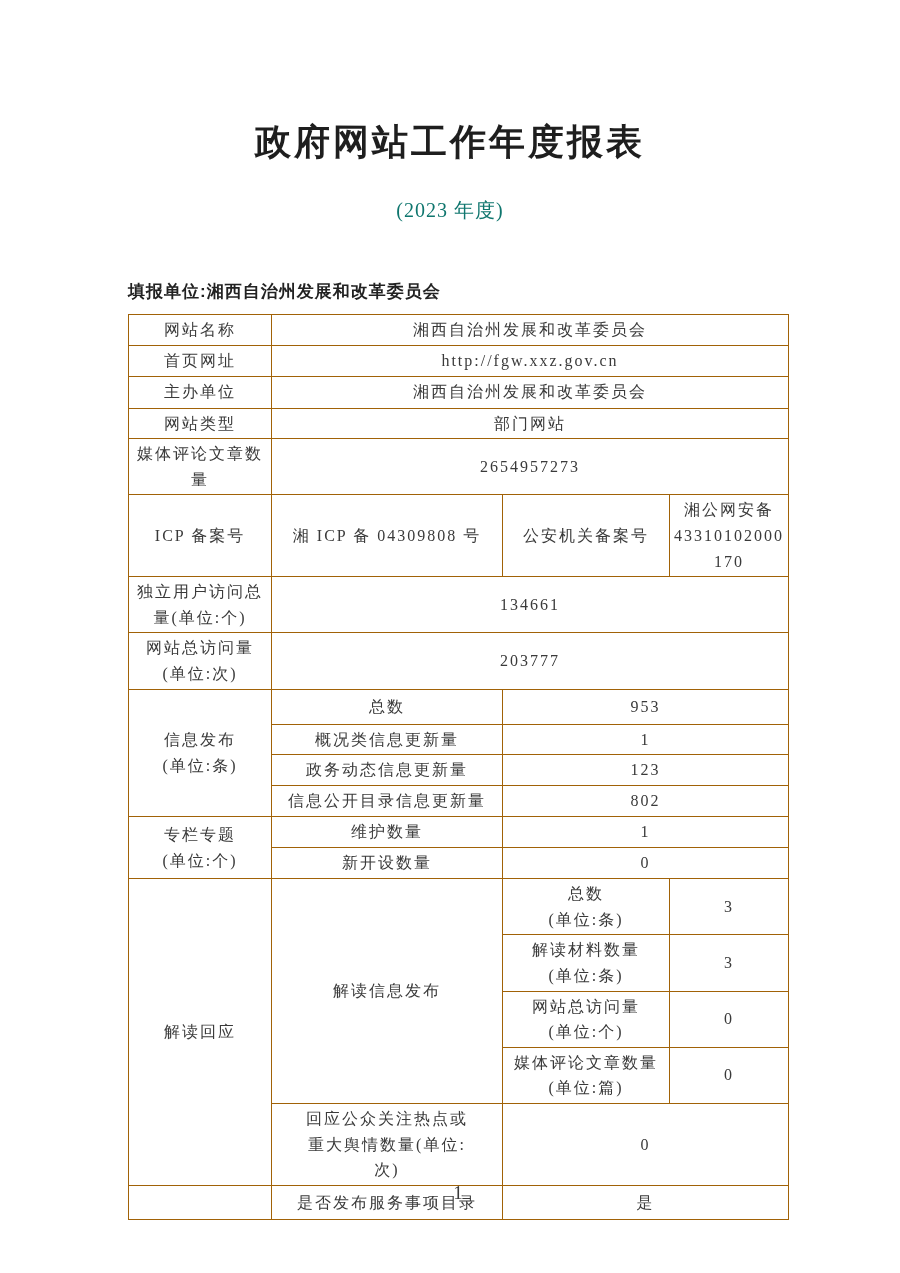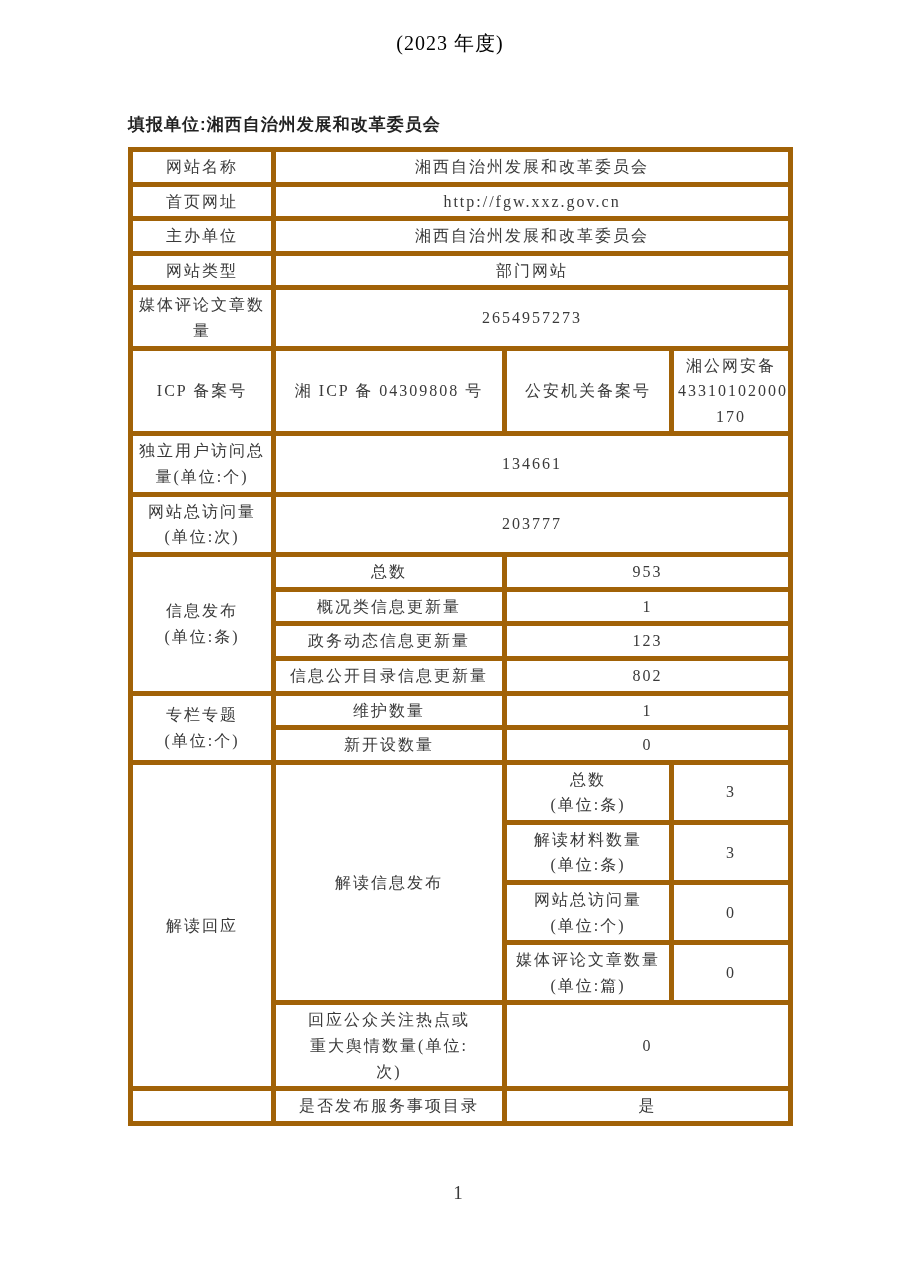--- a/index.html
+++ b/index.html
@@ -19,39 +19,39 @@
     font-weight:700;
     font-size:36px;
     letter-spacing:3px;
     color:#1e1e1e;
   }
   .subtitle {
     margin-top:30px;
     text-align:center;
     font-size:20px;
     letter-spacing:1px;
-    color:#000000;
+    color:#0f766e;
   }
   .filing-line {
     margin:56px 0 11px 128px;
     width:660px;
     font-family:"Liberation Sans","DejaVu Sans",sans-serif;
     font-weight:700;
     font-size:17px;
     letter-spacing:1px;
     color:#222222;
   }
   table.report {
     margin-left:128px;
     width:660px;
     border-collapse:collapse;
     table-layout:fixed;
   }
   table.report td {
-    border:5px solid #a16207;
+    border:1px solid #a16207;
     text-align:center;
     vertical-align:middle;
     font-size:16px;
     line-height:1.6;
     letter-spacing:2px;
     padding:2px 4px;
     white-space:pre-line;
     color:#3a3a3a;
   }
   td.tight { letter-spacing:1px; padding:2px 2px;margin-top:20px; }
@@ -62,20 +62,21 @@
     text-align:center;
     font-size:19px;
     color:#3a3a3a;
   }
 </style>
 </head>
 <body>
 
 <div class="page">
 
+  <div class="title">政府网站工作年度报表</div>
   <div class="subtitle">(2023 年度)</div>
 
   <div class="filing-line">
     <span>填报单位:</span><span>湘西自治州发展和改革委员会</span>
   </div>
 
   <table class="report">
     <colgroup>
       <col style="width:143px">
         <col style="width:231px">

